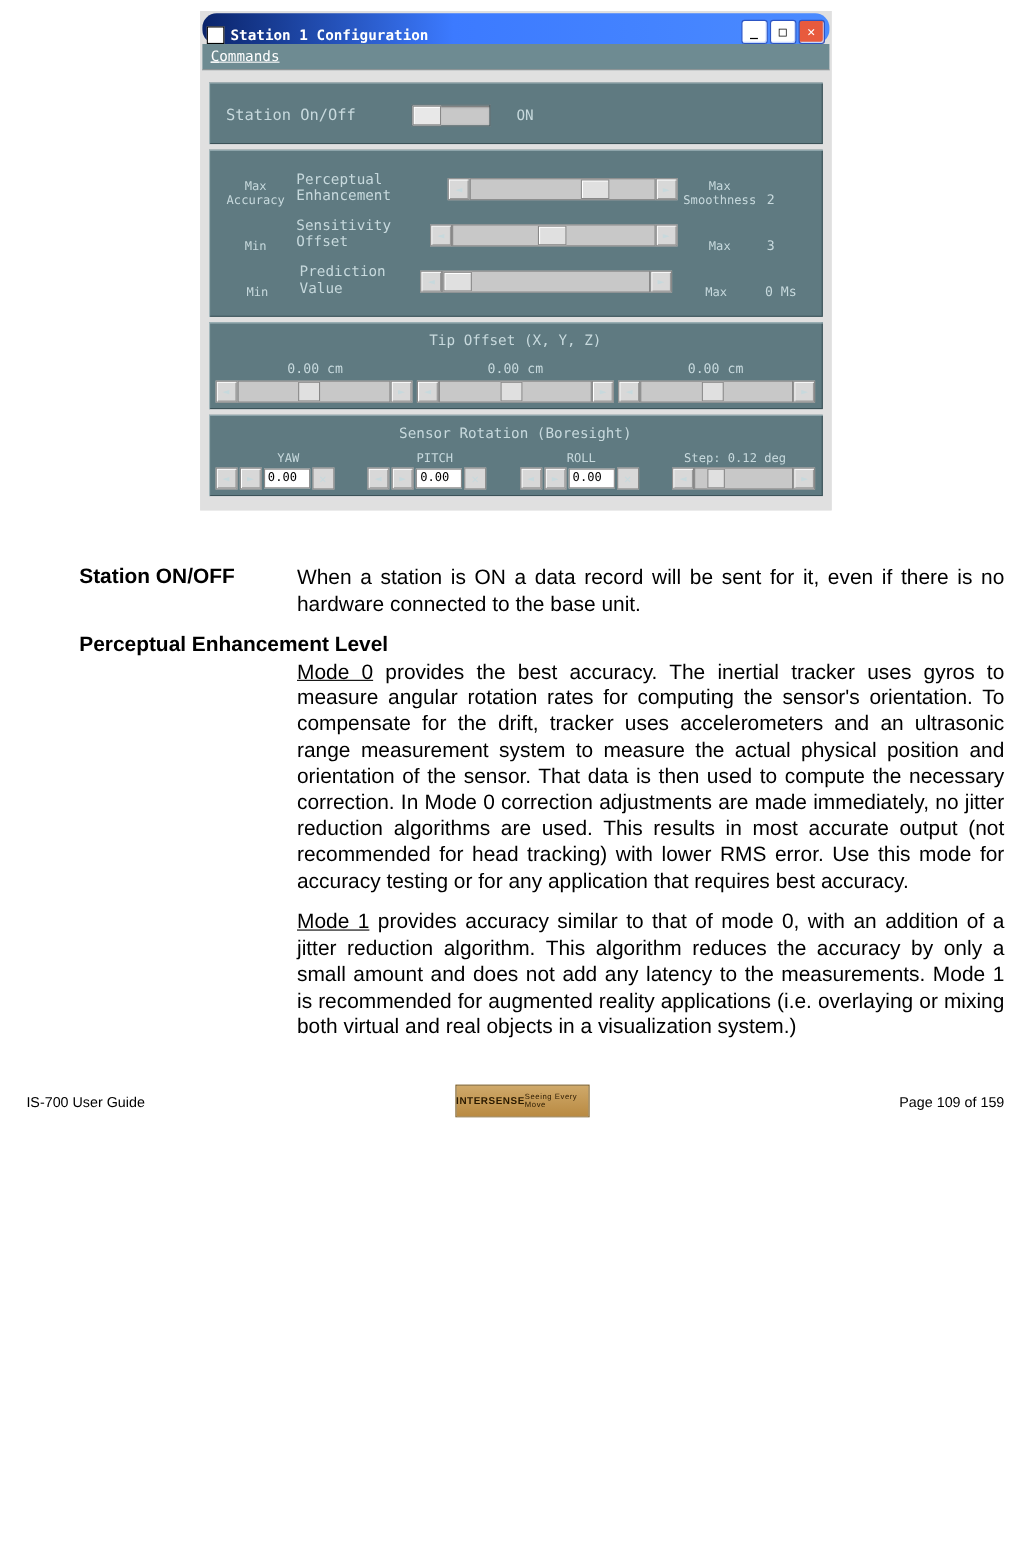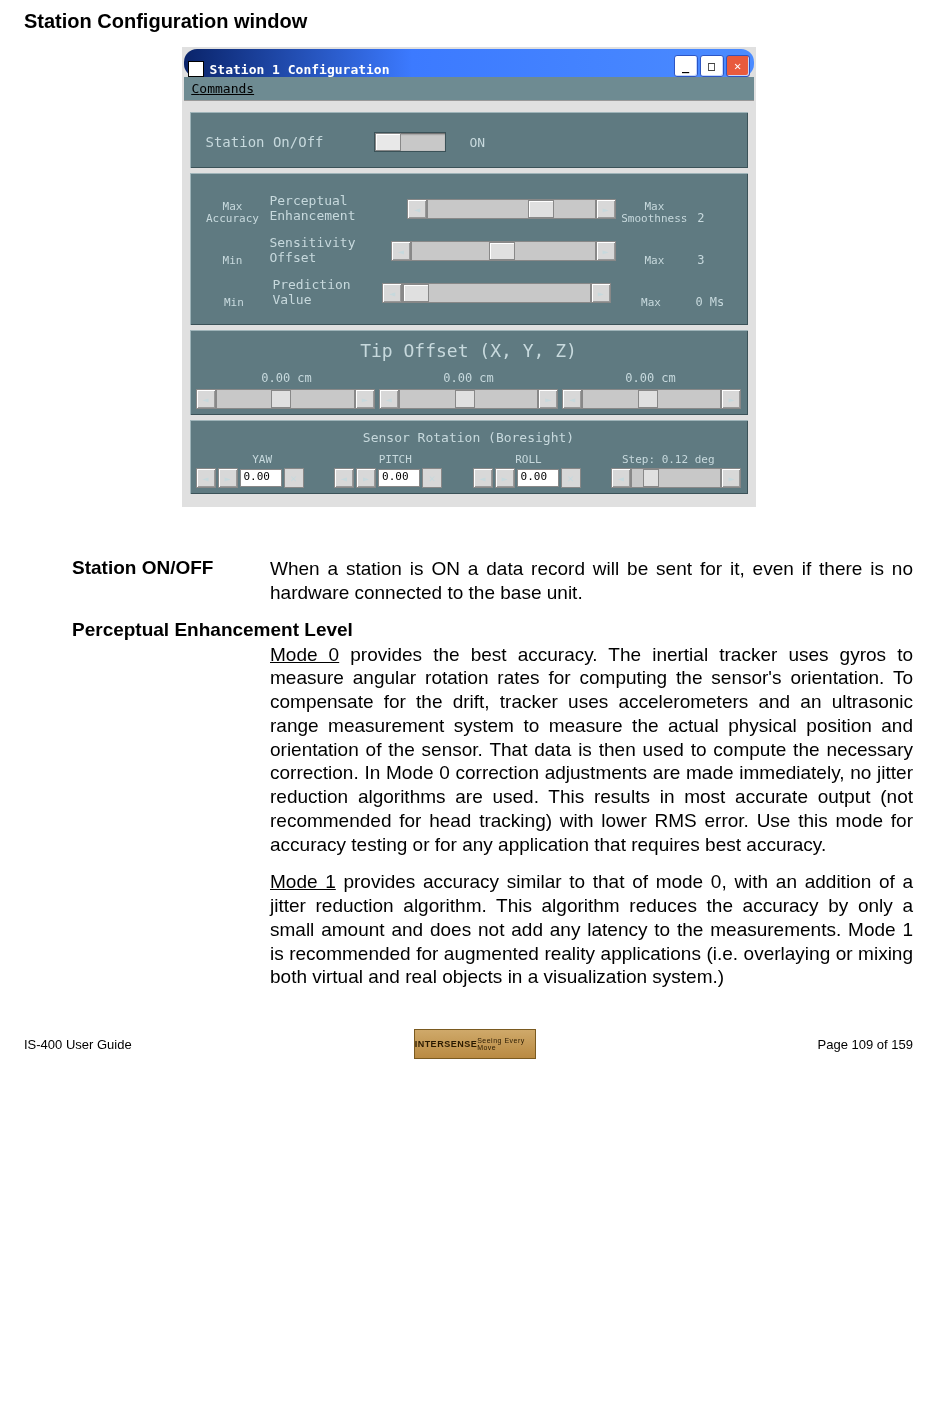--- a/index.html
+++ b/index.html
@@ -10,21 +10,21 @@
 .window { width: 570px; border: 2px solid #e0e0e0; background: #e0e0e0; font-family: "Lucida Console", Monaco, monospace; }
 
 
 .titlebar { height: 28px; background: linear-gradient(to right, #0a246a, #3c7aff 40%, #4b8bff); display: flex; align-items: flex-end; justify-content: space-between; padding: 0 4px; border-radius: 13px; }
 .titlebar-left { display:flex; align-items:center; gap:6px; color:#fff; font-weight:bold; font-size:13px; }
 .titlebar-icon { width:14px; height:14px; background:#fff; border:1px solid #000; }
 .titlebar-btns { display:flex; gap:2px; }
 .tb-btn { width:22px; height:20px; background:#fff; border:1px solid #2c55c4; border-radius:3px; display:flex; align-items:center; justify-content:center; font-size:12px; font-weight:bold; box-shadow:inset -1px -1px 0 #c4d7ff; }
 .tb-close { background:#e85a3d; color:#fff; }
 
-.menubar { background:#6e8b92; color:#000000; padding:4px 8px; font-size:13px; border-bottom:1px solid #999; }
+.menubar { background:#6e8b92; color:#ffffff; padding:4px 8px; font-size:13px; border-bottom:1px solid #999; }
 .menubar span { text-decoration: underline; }
 
 .panel-area { background:#e0e0e0; padding:6px; }
 .panel { background:#5f7a81; margin:5px 0; padding:10px 6px 6px 6px; box-shadow:inset 1px 1px 0 #9fb4b9, inset -1px -1px 0 #3b5258; color:#c7d9dd; font-size:12px; }
 
 
 .onoff-row { display:flex; align-items:center; gap:8px; padding:10px; }
 .onoff-label { color:#c7d9dd; min-width:160px; font-size:14px; }
 .toggle { width:70px; height:18px; background:#c8c8c8; box-shadow:inset 1px 1px 2px #555; position:relative; border:1px solid #3b5258; }
 .toggle-knob { position:absolute; left:0; top:0; width:24px; height:16px; background:#e8e8e8; border:1px solid #888; box-shadow:inset 1px 1px 0 #fff; }
@@ -36,21 +36,21 @@
 .slider-mid { flex:1; display:flex; flex-direction:row; align-items:center; }
 .slider-title { font-size:13px; margin-bottom:2px; }
 .slider-right { width:84px; text-align:center; font-size:11px; line-height:1.1; }
 .slider-val { width:48px; text-align:left; font-size:12px; padding-left:4px; }
 .hscroll { display:flex; align-items:center; width:260px; }
 .arrowbtn { width:18px; height:18px; background:#d8d8d8; border:1px solid #888; box-shadow:inset 1px 1px 0 #fff, inset -1px -1px 0 #999; display:flex; align-items:center; justify-content:center; font-size:10px; }
 .track { flex:1; height:18px; background:#c8c8c8; border:1px solid #888; position:relative; }
 .thumb { position:absolute; top:0; height:16px; width:24px; background:#e0e0e0; border:1px solid #888; box-shadow:inset 1px 1px 0 #fff; }
 
 
-.tip-title { text-align:center; font-size:18px; margin-bottom:10px; }
+.tip-title { text-align:center; font-size:13px; margin-bottom:10px; }
 .tip-row { display:flex; justify-content:space-around; margin-bottom:4px; }
 .tip-val { font-size:12px; text-align:center; width:170px; }
 .tip-sliders { display:flex; gap:4px; }
 .mini-scroll { display:flex; flex:1; }
 .mini-track { flex:1; height:18px; background:#c8c8c8; border:1px solid #888; position:relative; }
 .mini-thumb { position:absolute; top:0; left:40%; height:16px; width:18px; background:#e0e0e0; border:1px solid #888; }
 
 
 .bore-title { text-align:center; font-size:13px; margin-bottom:8px; }
 .bore-labels { display:flex; font-size:11px; }
@@ -74,21 +74,20 @@
 .indent-body { margin-left:246px; text-align:justify; font-size:19px; line-height:1.25; margin-bottom:14px; }
 
 .footer { display:flex; align-items:center; justify-content:space-between; font-size:13px; margin-top:18px; padding: 0 24px; }
 .footer-center { flex:1; display:flex; justify-content:center; }
 .logo { width:120px; height:28px; background:linear-gradient(#cfa96a,#b98a42); border:1px solid #7a5a20; font-size:9px; color:#2a1a00; display:flex; flex-direction:row; align-items:center; justify-content:center; font-weight:bold; letter-spacing:0.5px; }
 </style>
 </head>
 <body>
 
 <div class="page">
-  <div class="doc-heading">Station Configuration window</div>
 
   <div class="window-wrap">
     <div class="window">
       <div class="titlebar">
         <div class="titlebar-left">
           <div class="titlebar-icon"></div>
           <div>Station 1 Configuration</div>
         </div>
         <div class="titlebar-btns">
           <div class="tb-btn">_</div>
@@ -241,21 +240,21 @@
       <div class="desc-body">When a station is ON a data record will be sent for it, even if there is no hardware connected to the base unit.</div>
     </div>
     <div class="desc-heading">Perceptual Enhancement Level</div>
   </div>
   <div class="indent-body"><span class="mode-head">Mode 0</span><span> provides the best accuracy.  The inertial tracker uses gyros to measure angular rotation rates for computing the sensor's orientation.  To compensate for the drift, tracker uses accelerometers and an ultrasonic range measurement system to measure the actual physical position and orientation of the sensor.  That data is then used to compute the necessary correction.  In Mode 0 correction adjustments are made immediately, no jitter reduction algorithms are used.  This results in most accurate output (not recommended for head tracking) with lower RMS error.  Use this mode for accuracy testing or for any application that requires best accuracy.</span></div>
   <div class="indent-body"><span class="mode-head">Mode 1</span><span> provides accuracy similar to that of mode 0, with an addition of a jitter reduction algorithm.  This algorithm reduces the accuracy by only a small amount and does not add any latency to the measurements.  Mode 1 is recommended for augmented reality applications (i.e. overlaying or mixing both virtual and real objects in a visualization system.)</span></div>
 
 </div>
 
 <div class="footer">
-  <div>IS-400 User Guide</div>
+  <div>IS-700 User Guide</div>
   <div class="footer-center">
     <div class="logo">
       <div>INTERSENSE</div>
       <div style="font-size:7px;font-weight:normal">Seeing Every Move</div>
     </div>
   </div>
   <div>Page 109 of 159</div>
 </div>
 
 </body></html>

